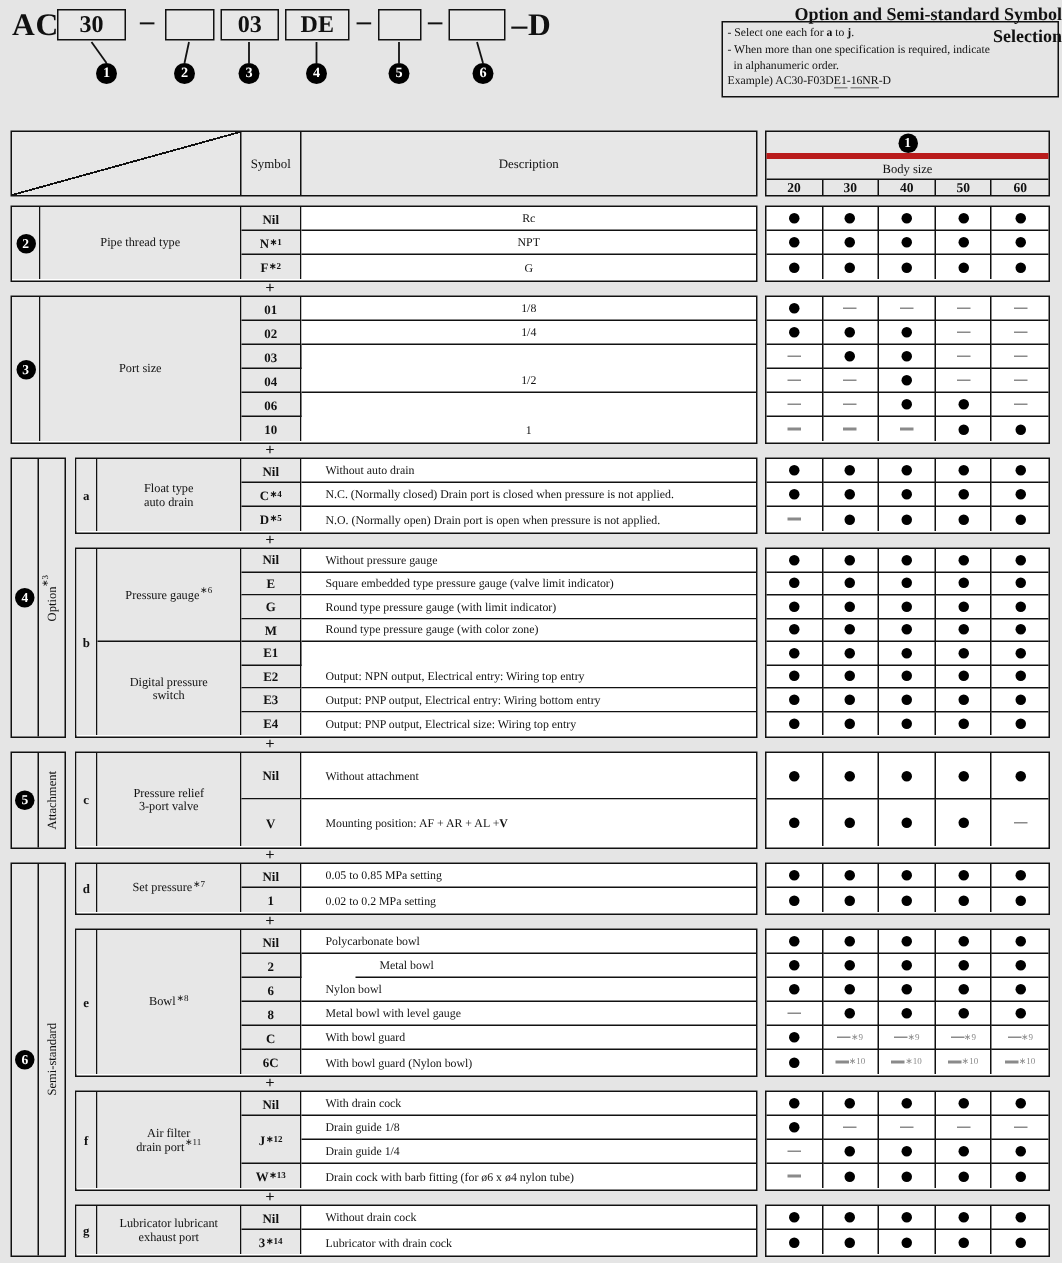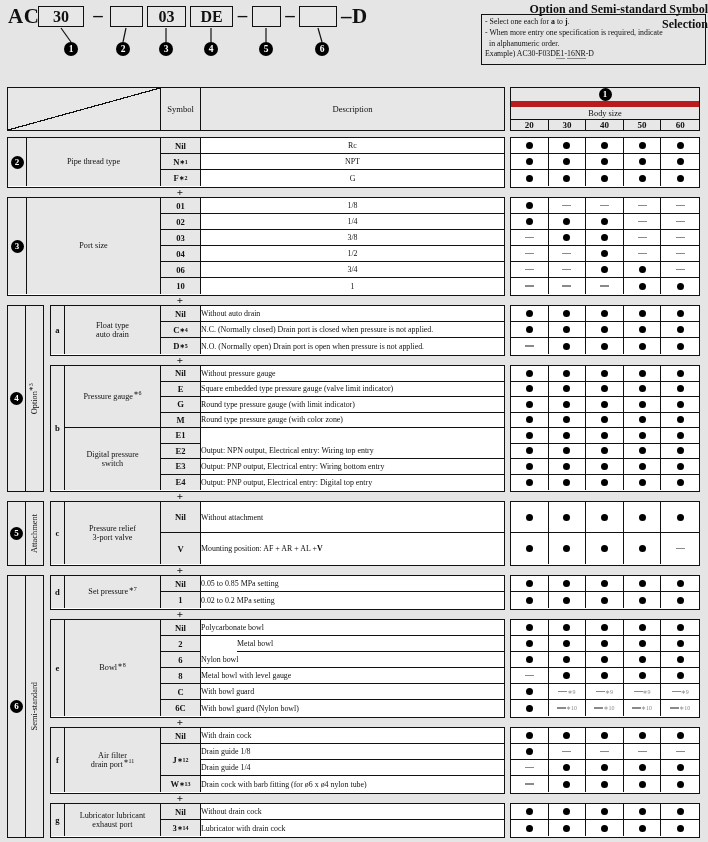--- a/index.html
+++ b/index.html
@@ -22,42 +22,42 @@
   
   .hdr-left{position:absolute;left:7px;top:87px;width:498px;height:44px;border:1.5px solid #111;
             box-sizing:border-box;background:#e7e7e7;display:grid;grid-template-columns:153px 40px 1fr;}
   .hdr-diag{position:relative;border-right:1px solid #111;
             background:linear-gradient(to bottom right,transparent calc(50% - 0.6px),#111 calc(50% - 0.6px),#111 calc(50% + 0.6px),transparent calc(50% + 0.6px));}
   .hdr-symbol{border-right:1px solid #111;display:flex;align-items:center;justify-content:center;font-size:8.6px;}
   .hdr-desc{display:flex;align-items:center;justify-content:center;font-size:8.6px;}
   .hdr-right{position:absolute;left:510px;top:87px;width:190px;height:44px;border:1.5px solid #111;
              box-sizing:border-box;background:#e7e7e7;display:flex;flex-direction:column;}
   .hdr-circ-row{height:14px;display:flex;align-items:center;justify-content:center;}
-  .hdr-bs-row{height:13px;border-top:6px solid #b91c1c;display:flex;align-items:center;justify-content:center;font-size:8.4px;}
+  .hdr-bs-row{height:13px;border-top:4px solid #b91c1c;display:flex;align-items:center;justify-content:center;font-size:8.4px;}
   .hdr-size-row{flex:1;border-top:1px solid #111;display:grid;grid-template-columns:repeat(5,1fr);}
   .hdr-size-cell{display:flex;align-items:center;justify-content:center;font-size:9px;font-weight:bold;border-right:1px solid #111;}
   .hdr-size-cell:last-child{border-right:none;}
   .circle{display:inline-block;width:13px;height:13px;border-radius:50%;background:#000;color:#fff;
           font-size:9px;font-weight:bold;text-align:center;line-height:13px;}
   
   .numbox{position:absolute;border:1.5px solid #111;box-sizing:border-box;background:#e7e7e7;display:grid;}
   .numbox .ncell{display:flex;align-items:center;justify-content:center;border-right:1px solid #111;}
   .numbox .vcell{display:flex;align-items:center;justify-content:center;}
   .vlabel{writing-mode:vertical-rl;transform:rotate(180deg);font-size:8.4px;white-space:nowrap;}
   .blockbox{position:absolute;border:1.5px solid #111;box-sizing:border-box;display:grid;background:#fff;}
   .numcell{grid-column:1;background:#e7e7e7;border-right:1px solid #111;display:flex;align-items:center;justify-content:center;}
   .labelcell{grid-column:2;background:#e7e7e7;border-right:1px solid #111;display:flex;align-items:center;justify-content:center;
              font-size:8.2px;text-align:center;white-space:pre-line;line-height:9.5px;}
   .lettercell{grid-column:1;background:#e7e7e7;border-right:1px solid #111;display:flex;align-items:center;justify-content:center;
               font-size:8.6px;font-weight:bold;}
   .groupcell{grid-column:2;background:#e7e7e7;border-right:1px solid #111;display:flex;align-items:center;justify-content:center;
              font-size:8.2px;text-align:center;white-space:pre-line;line-height:9.5px;}
   .symcell{grid-column:3;background:#e7e7e7;border-right:1px solid #111;display:flex;align-items:center;justify-content:center;
            font-size:8.6px;font-weight:bold;}
-  .desccell{grid-column:4;background:#fff;display:flex;align-items:center;font-size:7.9px;padding-left:0;
+  .desccell{grid-column:4;background:#fff;display:flex;align-items:center;font-size:7.9px;padding-left:16px;
             white-space:nowrap;overflow:hidden;}
   .desccell.center{justify-content:center;padding-left:0;}
   .rb{border-bottom:1px solid #111;}
   .gb{border-bottom:1px solid #111;}
   sup.s{font-size:6px;vertical-align:super;line-height:0;margin-left:0.5px;}
   .mxbox{position:absolute;border:1.5px solid #111;box-sizing:border-box;background:#fff;display:grid;}
   .mxcell{display:flex;align-items:center;justify-content:center;}
   .mxcell.cr{border-right:1px solid #111;}
   .dot{width:7px;height:7px;border-radius:50%;background:#000;}
   .dash{display:inline-block;width:9px;height:1.6px;background:#8a8a8a;}
@@ -93,21 +93,21 @@
   <span class="mb-circle" style="left:64px;">1</span>
   <span class="mb-circle" style="left:116px;">2</span>
   <span class="mb-circle" style="left:159px;">3</span>
   <span class="mb-circle" style="left:204px;">4</span>
   <span class="mb-circle" style="left:259px;">5</span>
   <span class="mb-circle" style="left:315px;">6</span>
 
   <div class="info-title">Option and Semi-standard Symbol Selection</div>
   <div class="info-box">
     <div><span>- Select one each for </span><b>a</b><span> to </span><b>j</b><span>.</span></div>
-    <div>- When more entry one specification is required, indicate</div>
+    <div>- When more than one specification is required, indicate</div>
     <div style="padding-left:4px;">in alphanumeric order.</div>
     <div><span>Example) AC30-F03D</span><span class="u">E1</span><span>-</span><span class="u">16NR</span><span>-D</span></div>
   </div>
 
   <div class="hdr-left">
     <div class="hdr-diag"></div>
     <div class="hdr-symbol">Symbol</div>
     <div class="hdr-desc">Description</div>
   </div>
   <div class="hdr-right">
@@ -188,25 +188,23 @@
       <div class="blockbox" style="left: 7px; top: 197px; width: 498px; height: 99px; grid-template-columns: 19px 134px 40px 1fr; grid-template-rows: repeat(6, 16px);">
         <div class="numcell" style="grid-row: 1 / -1;">
           <span class="circle">3</span>
         </div>
         <div class="labelcell" style="grid-row: 1 / -1;">Port size</div>
         <div class="symcell rb" style="grid-row: 1 / span 1;">01</div>
         <div class="desccell rb center" style="grid-row: 1;">1/8</div>
         <div class="symcell rb" style="grid-row: 2 / span 1;">02</div>
         <div class="desccell rb center" style="grid-row: 2;">1/4</div>
         <div class="symcell rb" style="grid-row: 3 / span 1;">03</div>
-        <div class="desccell rb center" style="grid-row: 3;">3/8</div>
         <div class="symcell rb" style="grid-row: 4 / span 1;">04</div>
         <div class="desccell rb center" style="grid-row: 4;">1/2</div>
         <div class="symcell rb" style="grid-row: 5 / span 1;">06</div>
-        <div class="desccell rb center" style="grid-row: 5;">3/4</div>
         <div class="symcell" style="grid-row: 6 / span 1;">10</div>
         <div class="desccell center" style="grid-row: 6;">1</div>
       </div>
       <div class="mxbox" style="left: 510px; top: 197px; width: 190px; height: 99px; grid-template-columns: repeat(5, 1fr); grid-template-rows: repeat(6, 16px);">
         <div class="mxcell cr rb">
           <div class="dot"></div>
         </div>
         <div class="mxcell cr rb">
           <span class="dash"></span>
         </div>
@@ -368,21 +366,21 @@
         <div class="desccell rb" style="grid-row: 3;">Round type pressure gauge (with limit indicator)</div>
         <div class="symcell rb" style="grid-row: 4 / span 1;">M</div>
         <div class="desccell rb" style="grid-row: 4;">Round type pressure gauge (with color zone)</div>
         <div class="symcell rb" style="grid-row: 5 / span 1;">E1</div>
         <div class="desccell rb" style="grid-row: 5; margin-top: 28px;">Output: NPN output, Electrical entry: Wiring bottom entry</div>
         <div class="symcell rb" style="grid-row: 6 / span 1;">E2</div>
         <div class="desccell rb" style="grid-row: 6;">Output: NPN output, Electrical entry: Wiring top entry</div>
         <div class="symcell rb" style="grid-row: 7 / span 1;">E3</div>
         <div class="desccell rb" style="grid-row: 7;">Output: PNP output, Electrical entry: Wiring bottom entry</div>
         <div class="symcell" style="grid-row: 8 / span 1;">E4</div>
-        <div class="desccell" style="grid-row: 8;">Output: PNP output, Electrical entry: Digital top entry</div>
+        <div class="desccell" style="grid-row: 8;">Output: PNP output, Electrical size: Wiring top entry</div>
       </div>
       <div class="mxbox" style="left: 510px; top: 365px; width: 190px; height: 127px; grid-template-columns: repeat(5, 1fr); grid-template-rows: repeat(8, 15.5px);">
         <div class="mxcell cr rb">
           <div class="dot"></div>
         </div>
         <div class="mxcell cr rb">
           <div class="dot"></div>
         </div>
         <div class="mxcell cr rb">
           <div class="dot"></div>

